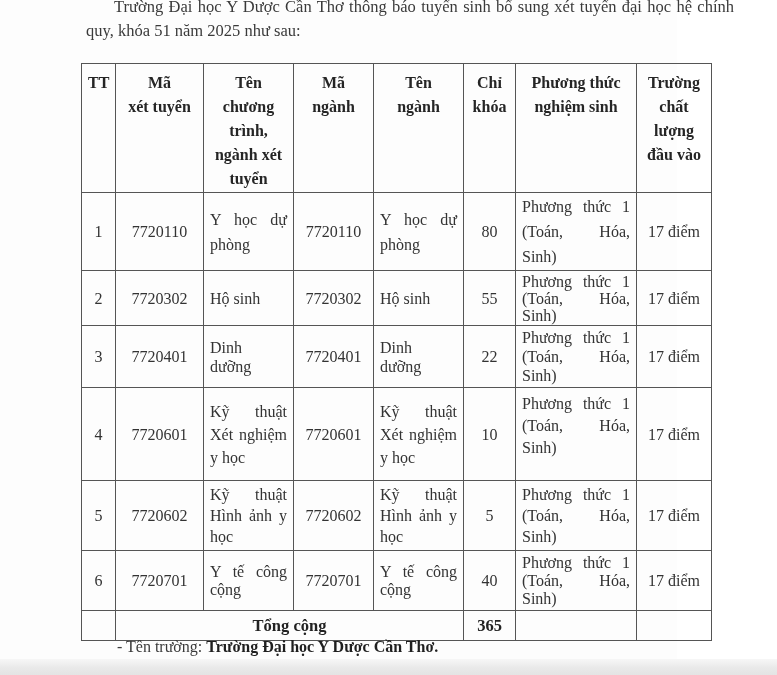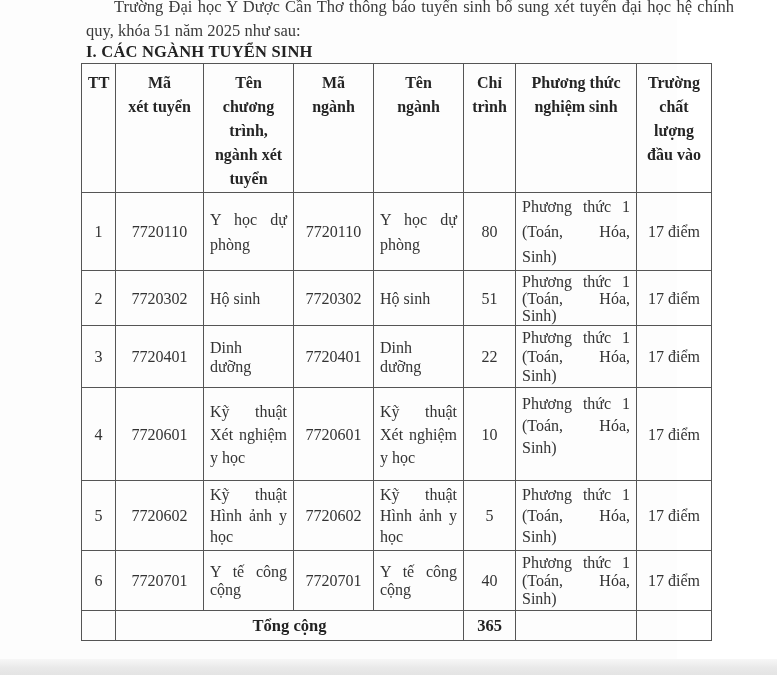--- a/index.html
+++ b/index.html
@@ -99,21 +99,20 @@
     background: linear-gradient(to bottom, #f7f7f7 0%, #e9e9e9 55%, #e4e4e4 100%);
   }
 </style>
 </head>
 <body>
 
 <div class="page">
 
   <p class="intro">Trường Đại học Y Dược Cần Thơ thông báo tuyển sinh bổ sung xét tuyển đại học hệ chính quy, khóa 51 năm 2025 như sau:</p>
 
-  <h2 class="heading">I. CÁC NGÀNH TUYỂN SINH</h2>
 
   <table class="adm">
     <colgroup>
       <col style="width:34px">
         <col style="width:88px">
         <col style="width:90px">
         <col style="width:80px">
       <col style="width:90px">
         <col style="width:52px">
         <col style="width:121px">
@@ -127,21 +126,21 @@
         <th>Tên
 chương
 trình,
 ngành xét
 tuyển</th>
         <th>Mã
 ngành</th>
         <th>Tên
 ngành</th>
         <th>Chỉ
-trình</th>
+khóa</th>
         <th>Phương thức
 nghiệm sinh</th>
         <th>Trường
 chất
 lượng
 đầu vào</th>
       </tr>
     </thead>
     <tbody>
       <tr class="r1">
@@ -153,21 +152,21 @@
         <td class="c-center">80</td>
         <td class="c-just c7">Phương thức 1 (Toán, Hóa, Sinh)</td>
         <td class="c-center">17 điểm</td>
       </tr>
       <tr class="r2">
         <td class="c-center">2</td>
         <td class="c-center">7720302</td>
         <td class="c-just">Hộ sinh</td>
         <td class="c-center">7720302</td>
         <td class="c-just">Hộ sinh</td>
-        <td class="c-center">51</td>
+        <td class="c-center">55</td>
         <td class="c-just c7">Phương thức 1 (Toán, Hóa, Sinh)</td>
         <td class="c-center">17 điểm</td>
       </tr>
       <tr class="r3">
         <td class="c-center">3</td>
         <td class="c-center">7720401</td>
         <td class="c-just">Dinh dưỡng</td>
         <td class="c-center">7720401</td>
         <td class="c-just">Dinh dưỡng</td>
         <td class="c-center">22</td>
@@ -207,16 +206,17 @@
       <tr class="rt">
         <td></td>
         <td colspan="4" class="c-center">Tổng cộng</td>
         <td class="c-center">365</td>
         <td></td>
         <td></td>
       </tr>
     </tbody>
   </table>
 
+  <p class="footer"><span>- Tên trường: </span><b>Trường Đại học Y Dược Cần Thơ.</b></p>
 
   <div class="scan-strip"></div>
 
 </div>
 
 </body></html>

